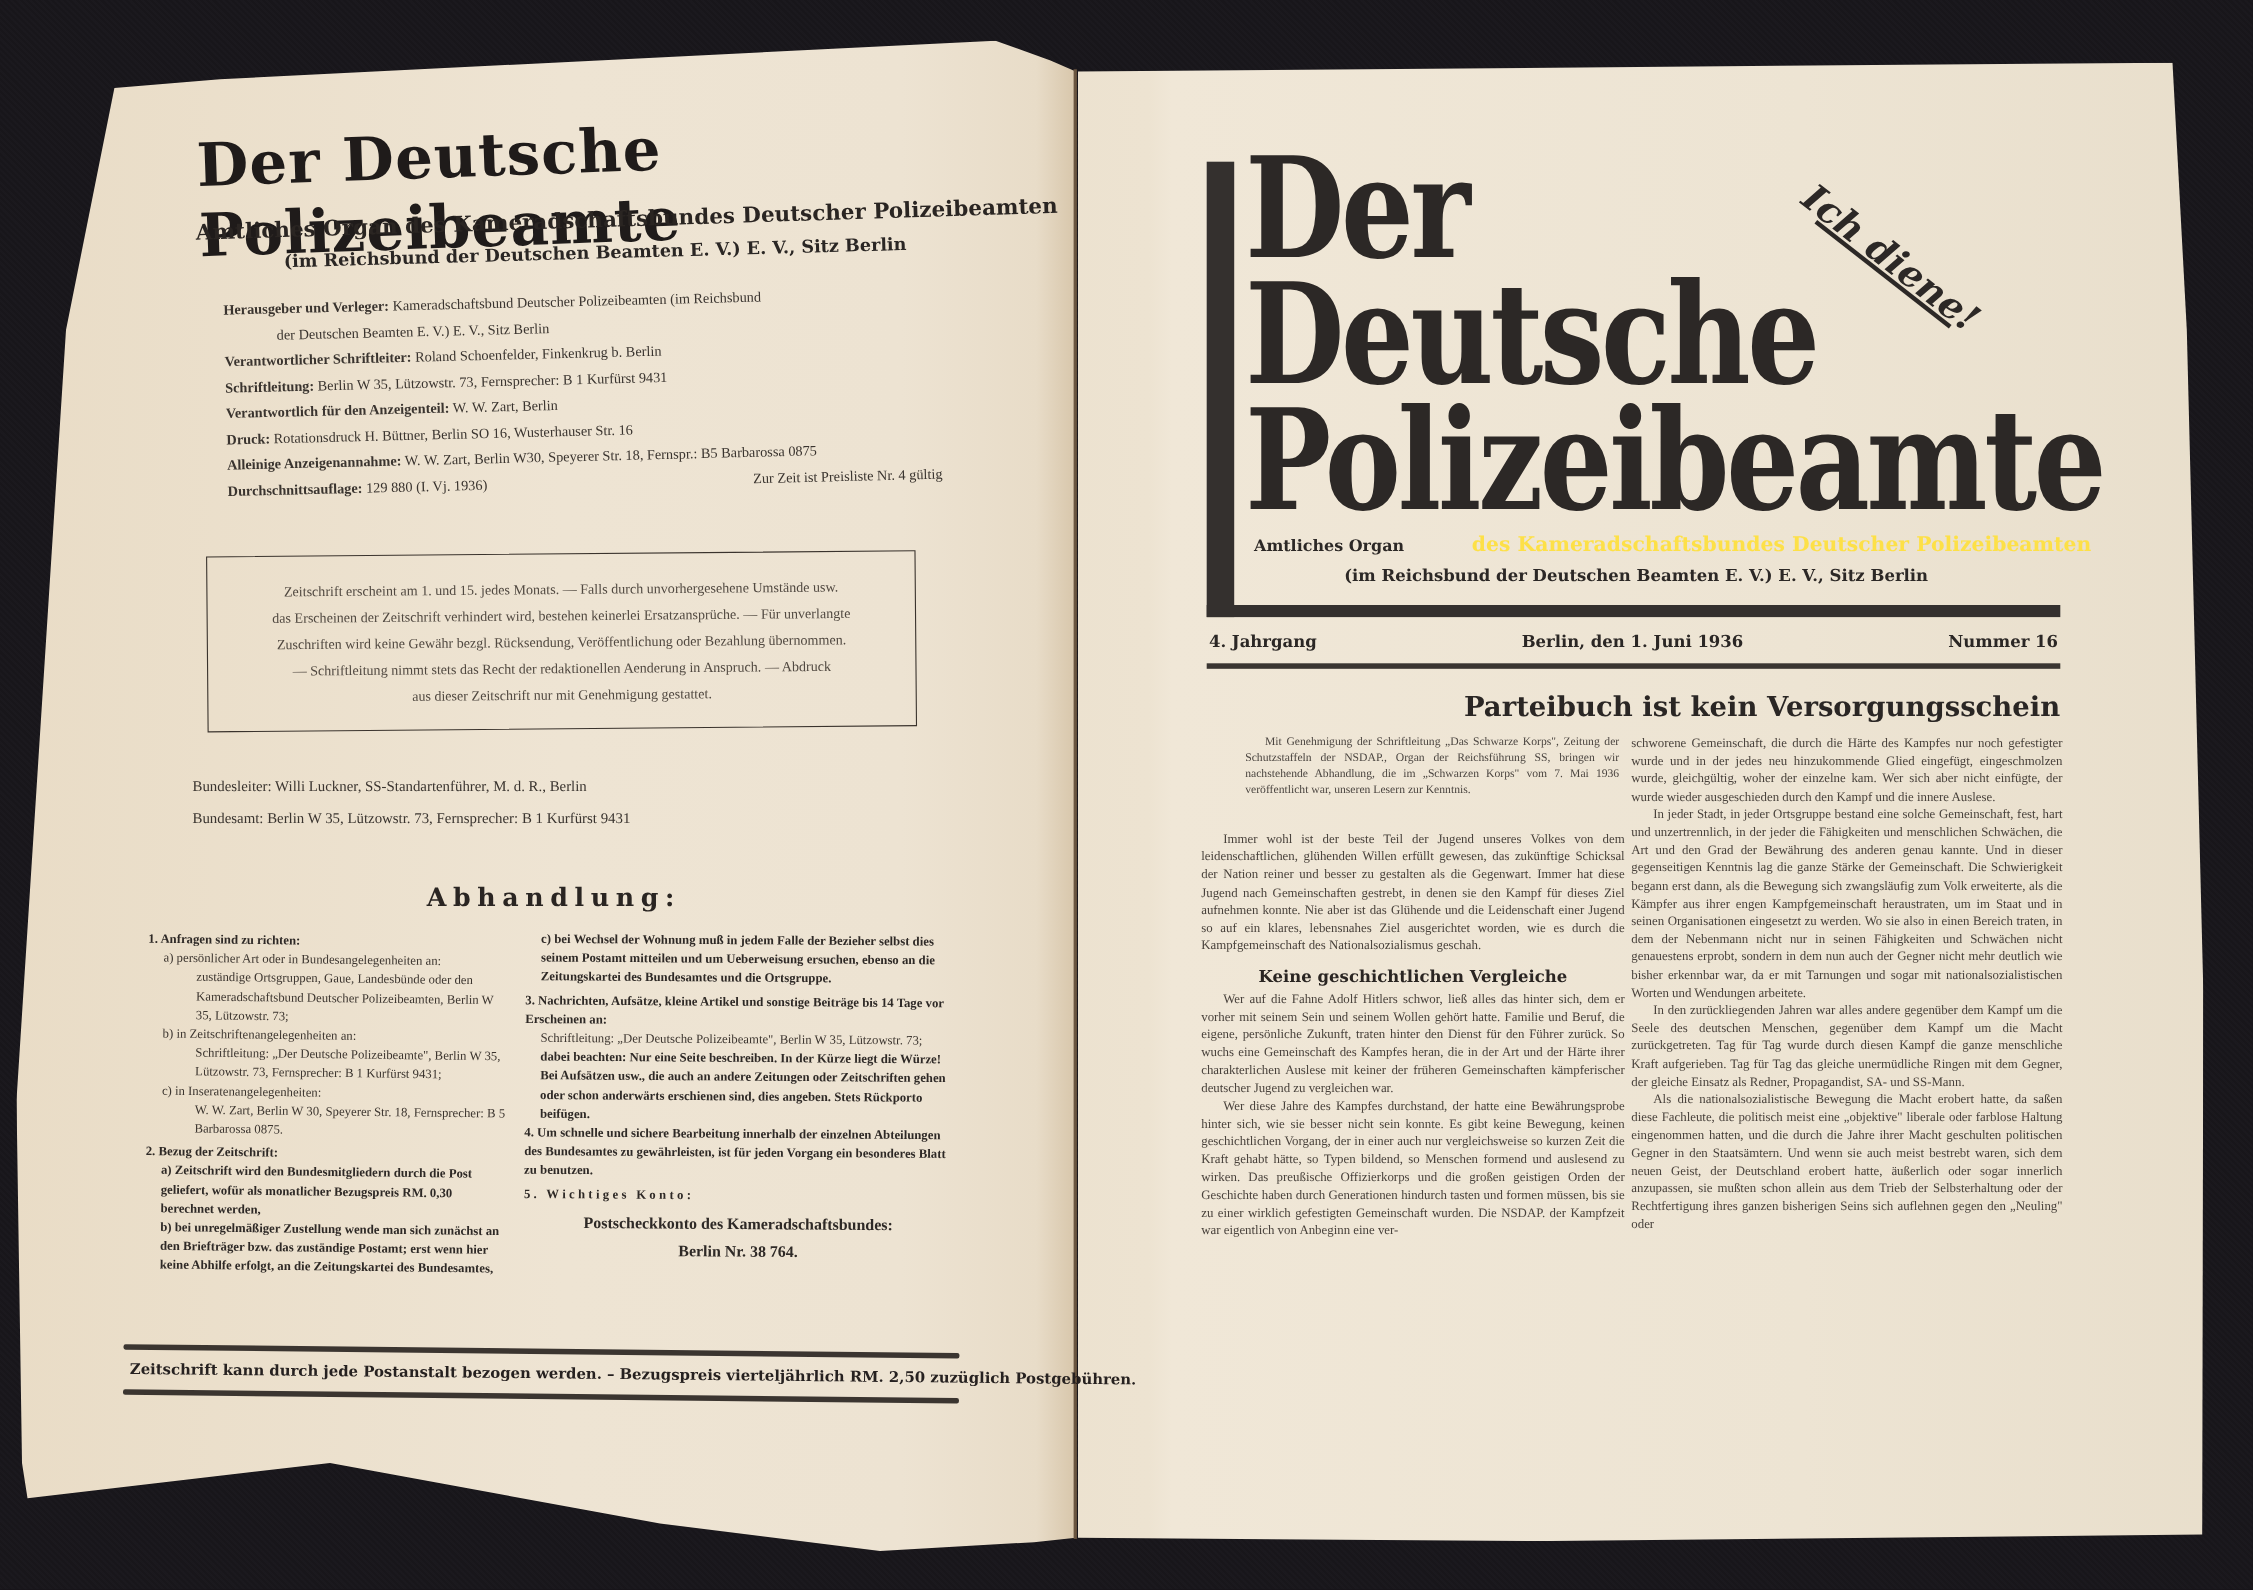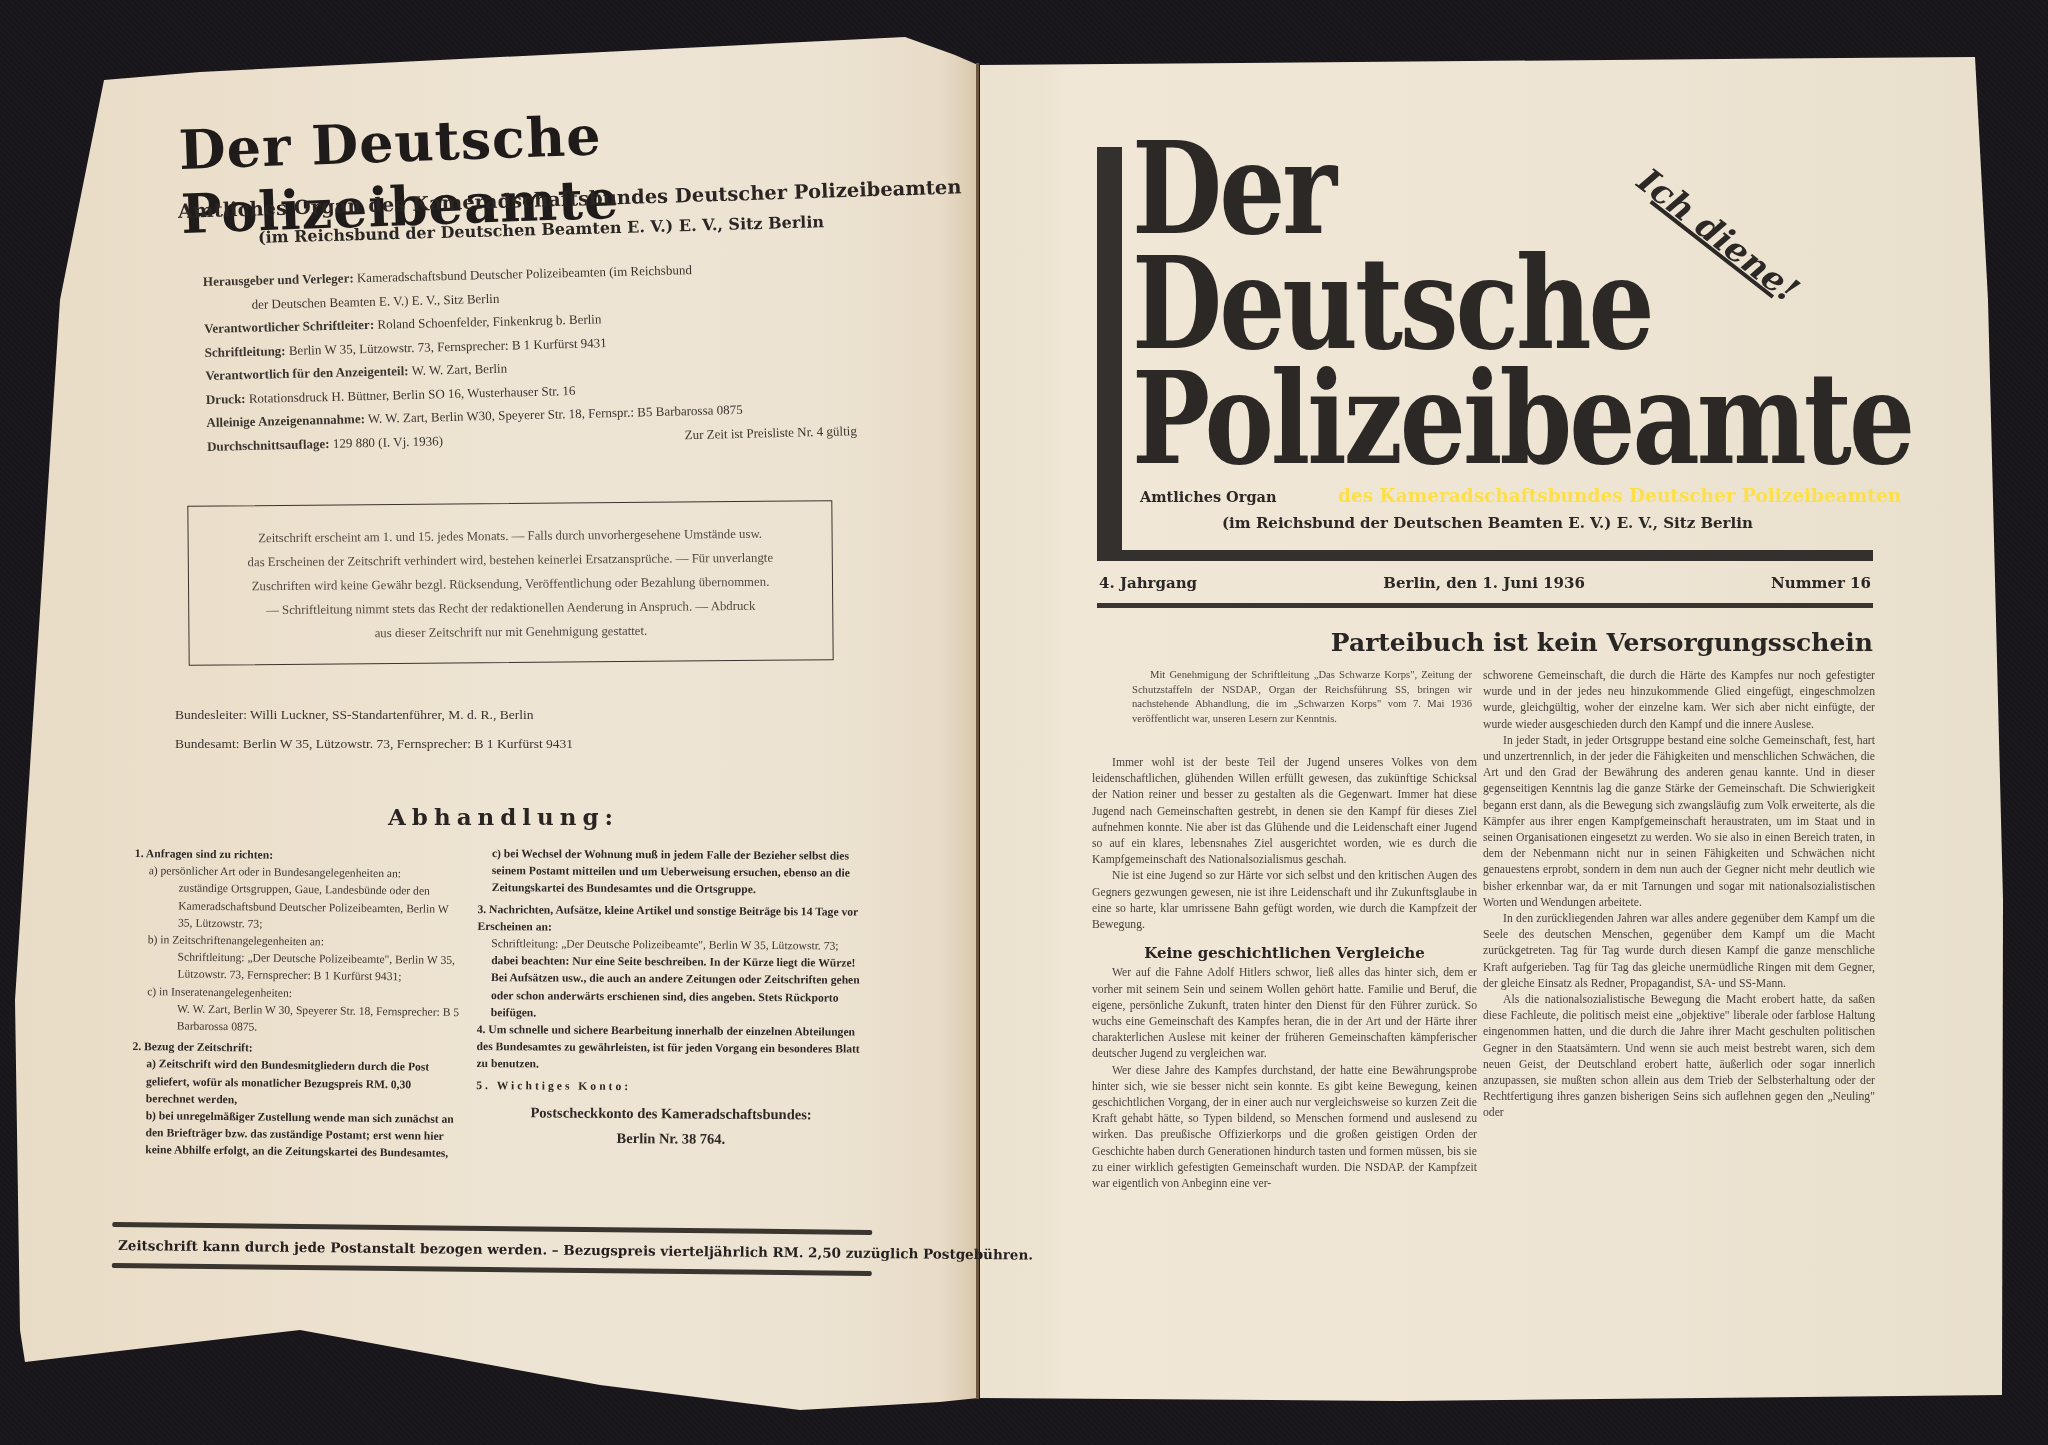--- a/index.html
+++ b/index.html
@@ -153,21 +153,20 @@
   <span>Berlin, den 1. Juni 1936</span>
   <span>Nummer 16</span>
 </div>
 <div class="abs r-rule2"></div>
 
 <div class="abs fr r-head">Parteibuch ist kein Versorgungsschein</div>
 <div class="abs txt r-intro">Mit Genehmigung der Schriftleitung „Das Schwarze Korps", Zeitung der Schutzstaffeln der NSDAP., Organ der Reichsführung SS, bringen wir nachstehende Abhandlung, die im „Schwarzen Korps" vom 7. Mai 1936 veröffentlicht war, unseren Lesern zur Kenntnis.</div>
 
 <div class="abs txt r-col r-col1">
   <p>Immer wohl ist der beste Teil der Jugend unseres Volkes von dem leidenschaftlichen, glühenden Willen erfüllt gewesen, das zukünftige Schicksal der Nation reiner und besser zu gestalten als die Gegenwart. Immer hat diese Jugend nach Gemeinschaften gestrebt, in denen sie den Kampf für dieses Ziel aufnehmen konnte. Nie aber ist das Glühende und die Leidenschaft einer Jugend so auf ein klares, lebensnahes Ziel ausgerichtet worden, wie es durch die Kampfgemeinschaft des Nationalsozialismus geschah.</p>
-  <p>Nie ist eine Jugend so zur Härte vor sich selbst und den kritischen Augen des Gegners gezwungen gewesen, nie ist ihre Leidenschaft und ihr Zukunftsglaube in eine so harte, klar umrissene Bahn gefügt worden, wie durch die Kampfzeit der Bewegung.</p>
   <div class="fr r-sub">Keine geschichtlichen Vergleiche</div>
   <p>Wer auf die Fahne Adolf Hitlers schwor, ließ alles das hinter sich, dem er vorher mit seinem Sein und seinem Wollen gehört hatte. Familie und Beruf, die eigene, persönliche Zukunft, traten hinter den Dienst für den Führer zurück. So wuchs eine Gemeinschaft des Kampfes heran, die in der Art und der Härte ihrer charakterlichen Auslese mit keiner der früheren Gemeinschaften kämpferischer deutscher Jugend zu vergleichen war.</p>
   <p>Wer diese Jahre des Kampfes durchstand, der hatte eine Bewährungsprobe hinter sich, wie sie besser nicht sein konnte. Es gibt keine Bewegung, keinen geschichtlichen Vorgang, der in einer auch nur vergleichsweise so kurzen Zeit die Kraft gehabt hätte, so Typen bildend, so Menschen formend und auslesend zu wirken. Das preußische Offizierkorps und die großen geistigen Orden der Geschichte haben durch Generationen hindurch tasten und formen müssen, bis sie zu einer wirklich gefestigten Gemeinschaft wurden. Die NSDAP. der Kampfzeit war eigentlich von Anbeginn eine ver-</p>
 </div>
 
 <div class="abs txt r-col r-col2">
   <p style="text-indent:0">schworene Gemeinschaft, die durch die Härte des Kampfes nur noch gefestigter wurde und in der jedes neu hinzukommende Glied eingefügt, eingeschmolzen wurde, gleichgültig, woher der einzelne kam. Wer sich aber nicht einfügte, der wurde wieder ausgeschieden durch den Kampf und die innere Auslese.</p>
   <p>In jeder Stadt, in jeder Ortsgruppe bestand eine solche Gemeinschaft, fest, hart und unzertrennlich, in der jeder die Fähigkeiten und menschlichen Schwächen, die Art und den Grad der Bewährung des anderen genau kannte. Und in dieser gegenseitigen Kenntnis lag die ganze Stärke der Gemeinschaft. Die Schwierigkeit begann erst dann, als die Bewegung sich zwangsläufig zum Volk erweiterte, als die Kämpfer aus ihrer engen Kampfgemeinschaft heraustraten, um im Staat und in seinen Organisationen eingesetzt zu werden. Wo sie also in einen Bereich traten, in dem der Nebenmann nicht nur in seinen Fähigkeiten und Schwächen nicht genauestens erprobt, sondern in dem nun auch der Gegner nicht mehr deutlich wie bisher erkennbar war, da er mit Tarnungen und sogar mit nationalsozialistischen Worten und Wendungen arbeitete.</p>
   <p>In den zurückliegenden Jahren war alles andere gegenüber dem Kampf um die Seele des deutschen Menschen, gegenüber dem Kampf um die Macht zurückgetreten. Tag für Tag wurde durch diesen Kampf die ganze menschliche Kraft aufgerieben. Tag für Tag das gleiche unermüdliche Ringen mit dem Gegner, der gleiche Einsatz als Redner, Propagandist, SA- und SS-Mann.</p>
   <p>Als die nationalsozialistische Bewegung die Macht erobert hatte, da saßen diese Fachleute, die politisch meist eine „objektive" liberale oder farblose Haltung eingenommen hatten, und die durch die Jahre ihrer Macht geschulten politischen Gegner in den Staatsämtern. Und wenn sie auch meist bestrebt waren, sich dem neuen Geist, der Deutschland erobert hatte, äußerlich oder sogar innerlich anzupassen, sie mußten schon allein aus dem Trieb der Selbsterhaltung oder der Rechtfertigung ihres ganzen bisherigen Seins sich auflehnen gegen den „Neuling" oder</p>

